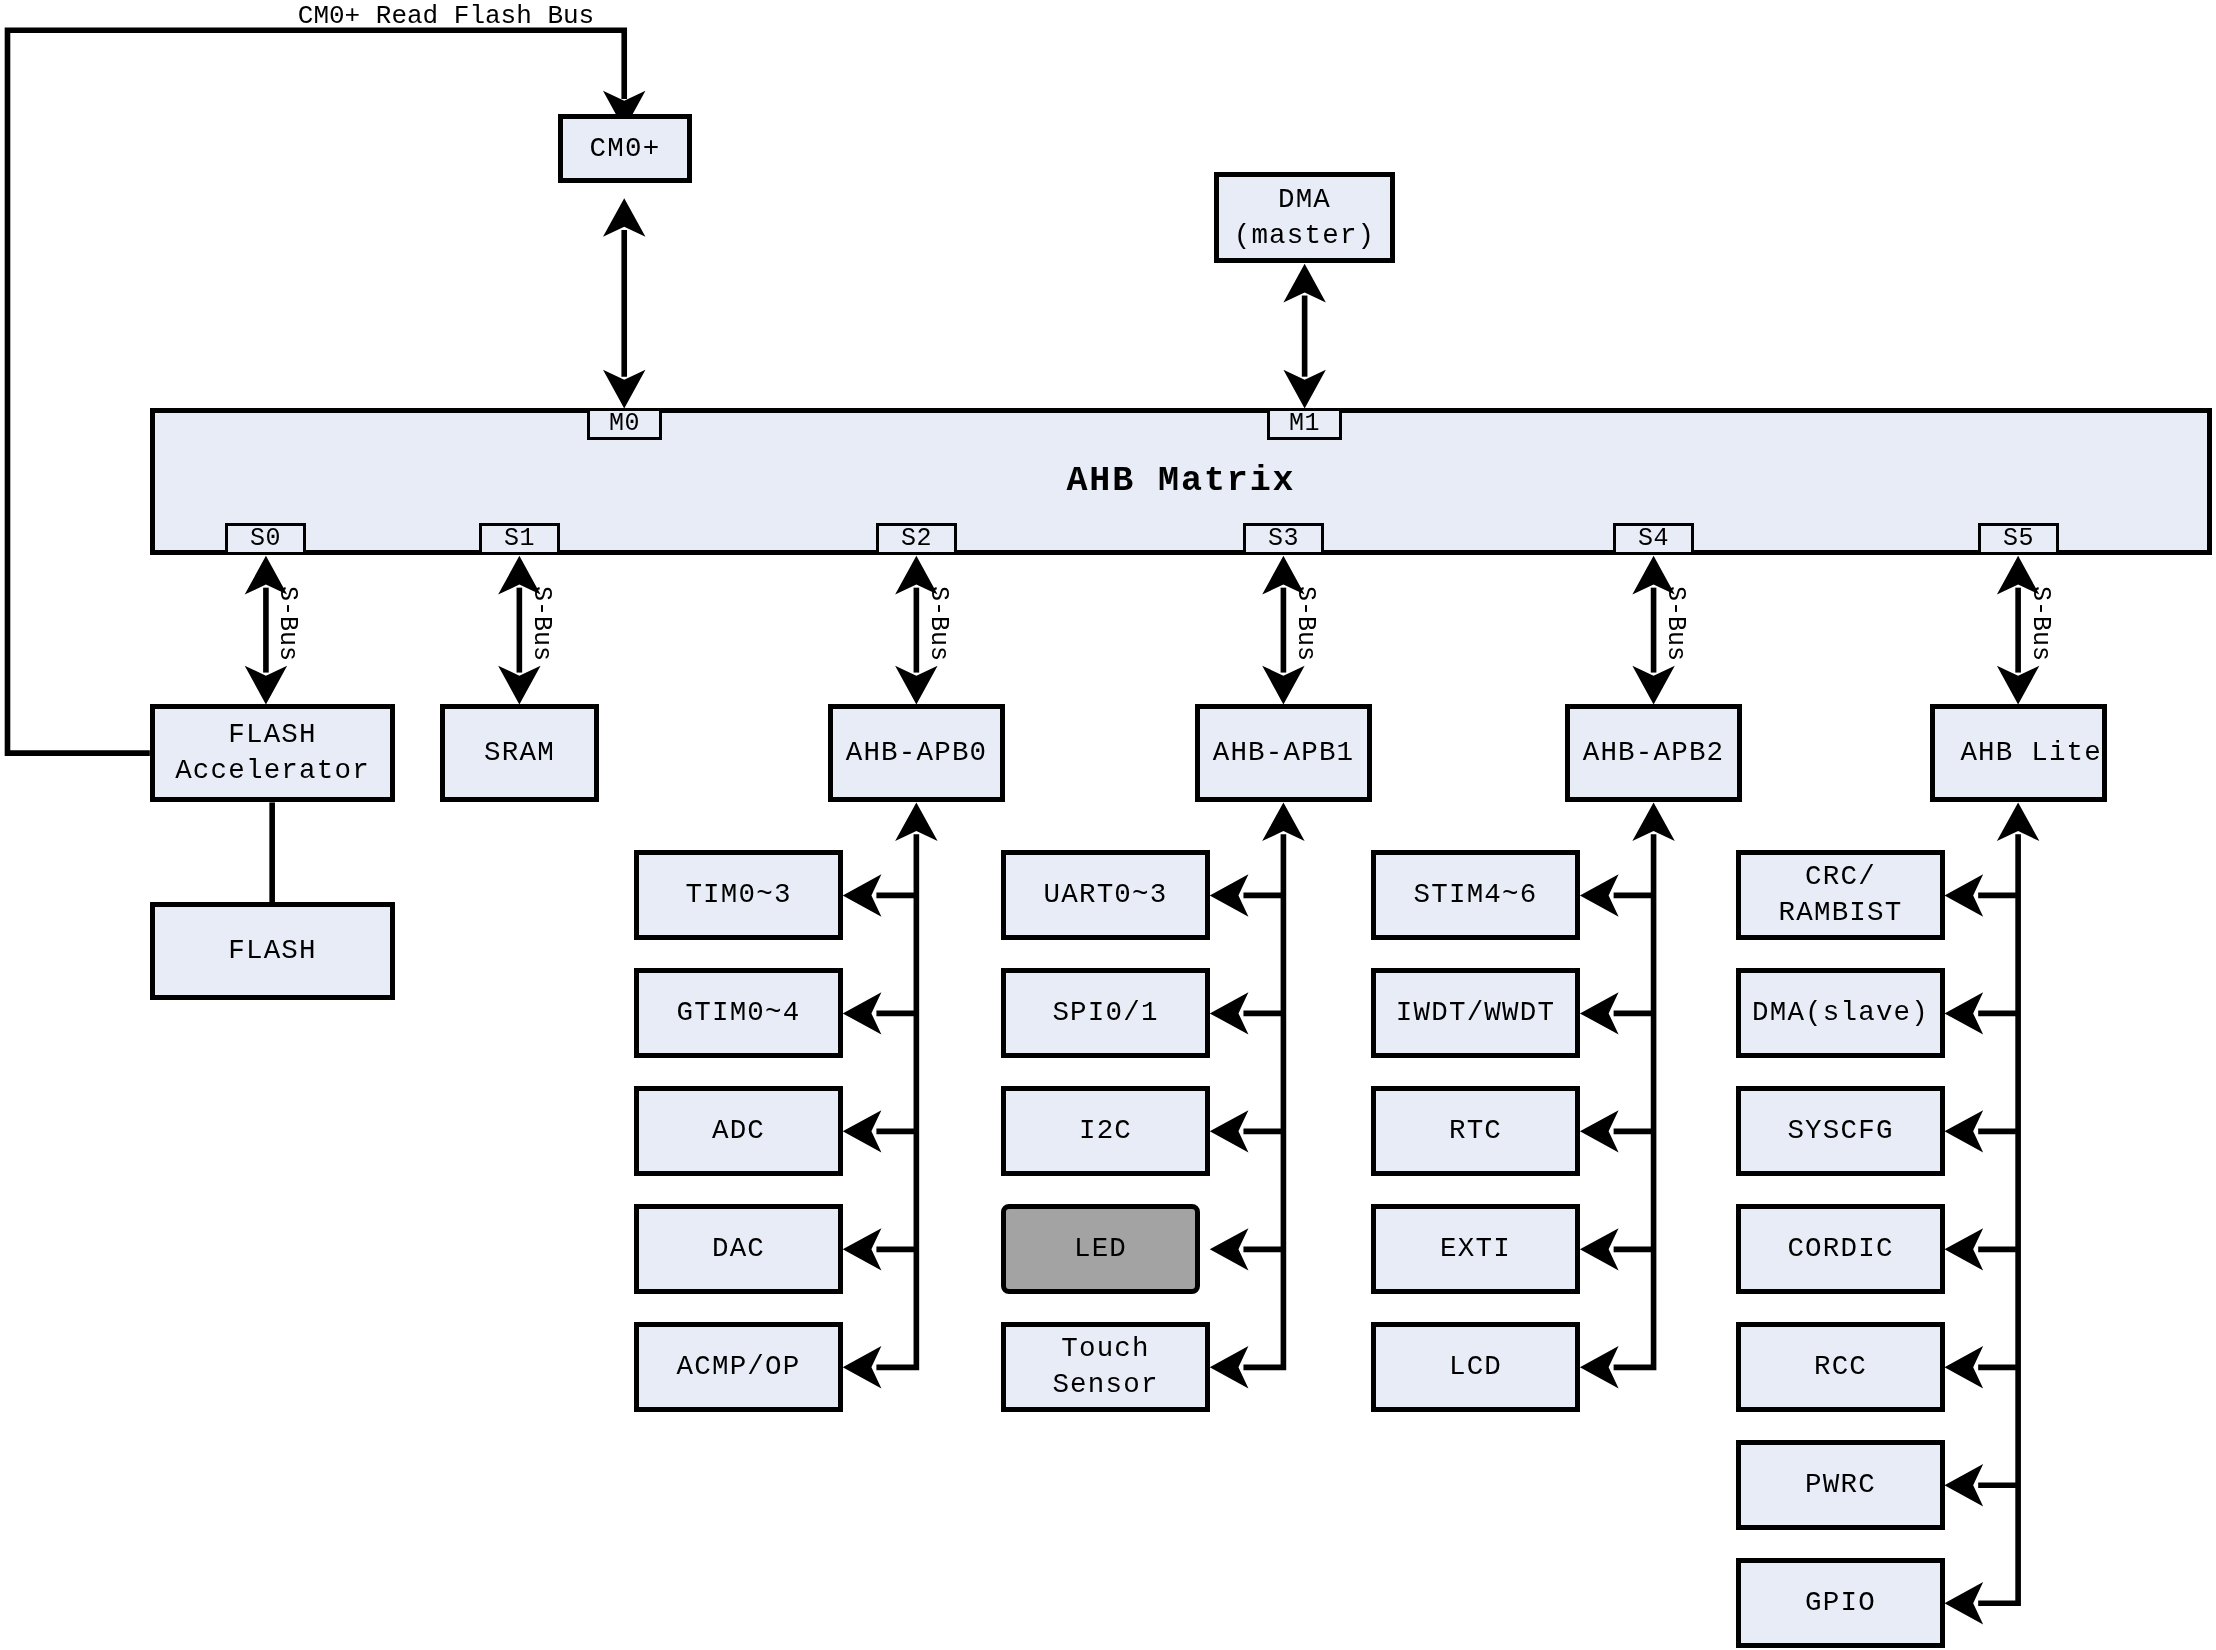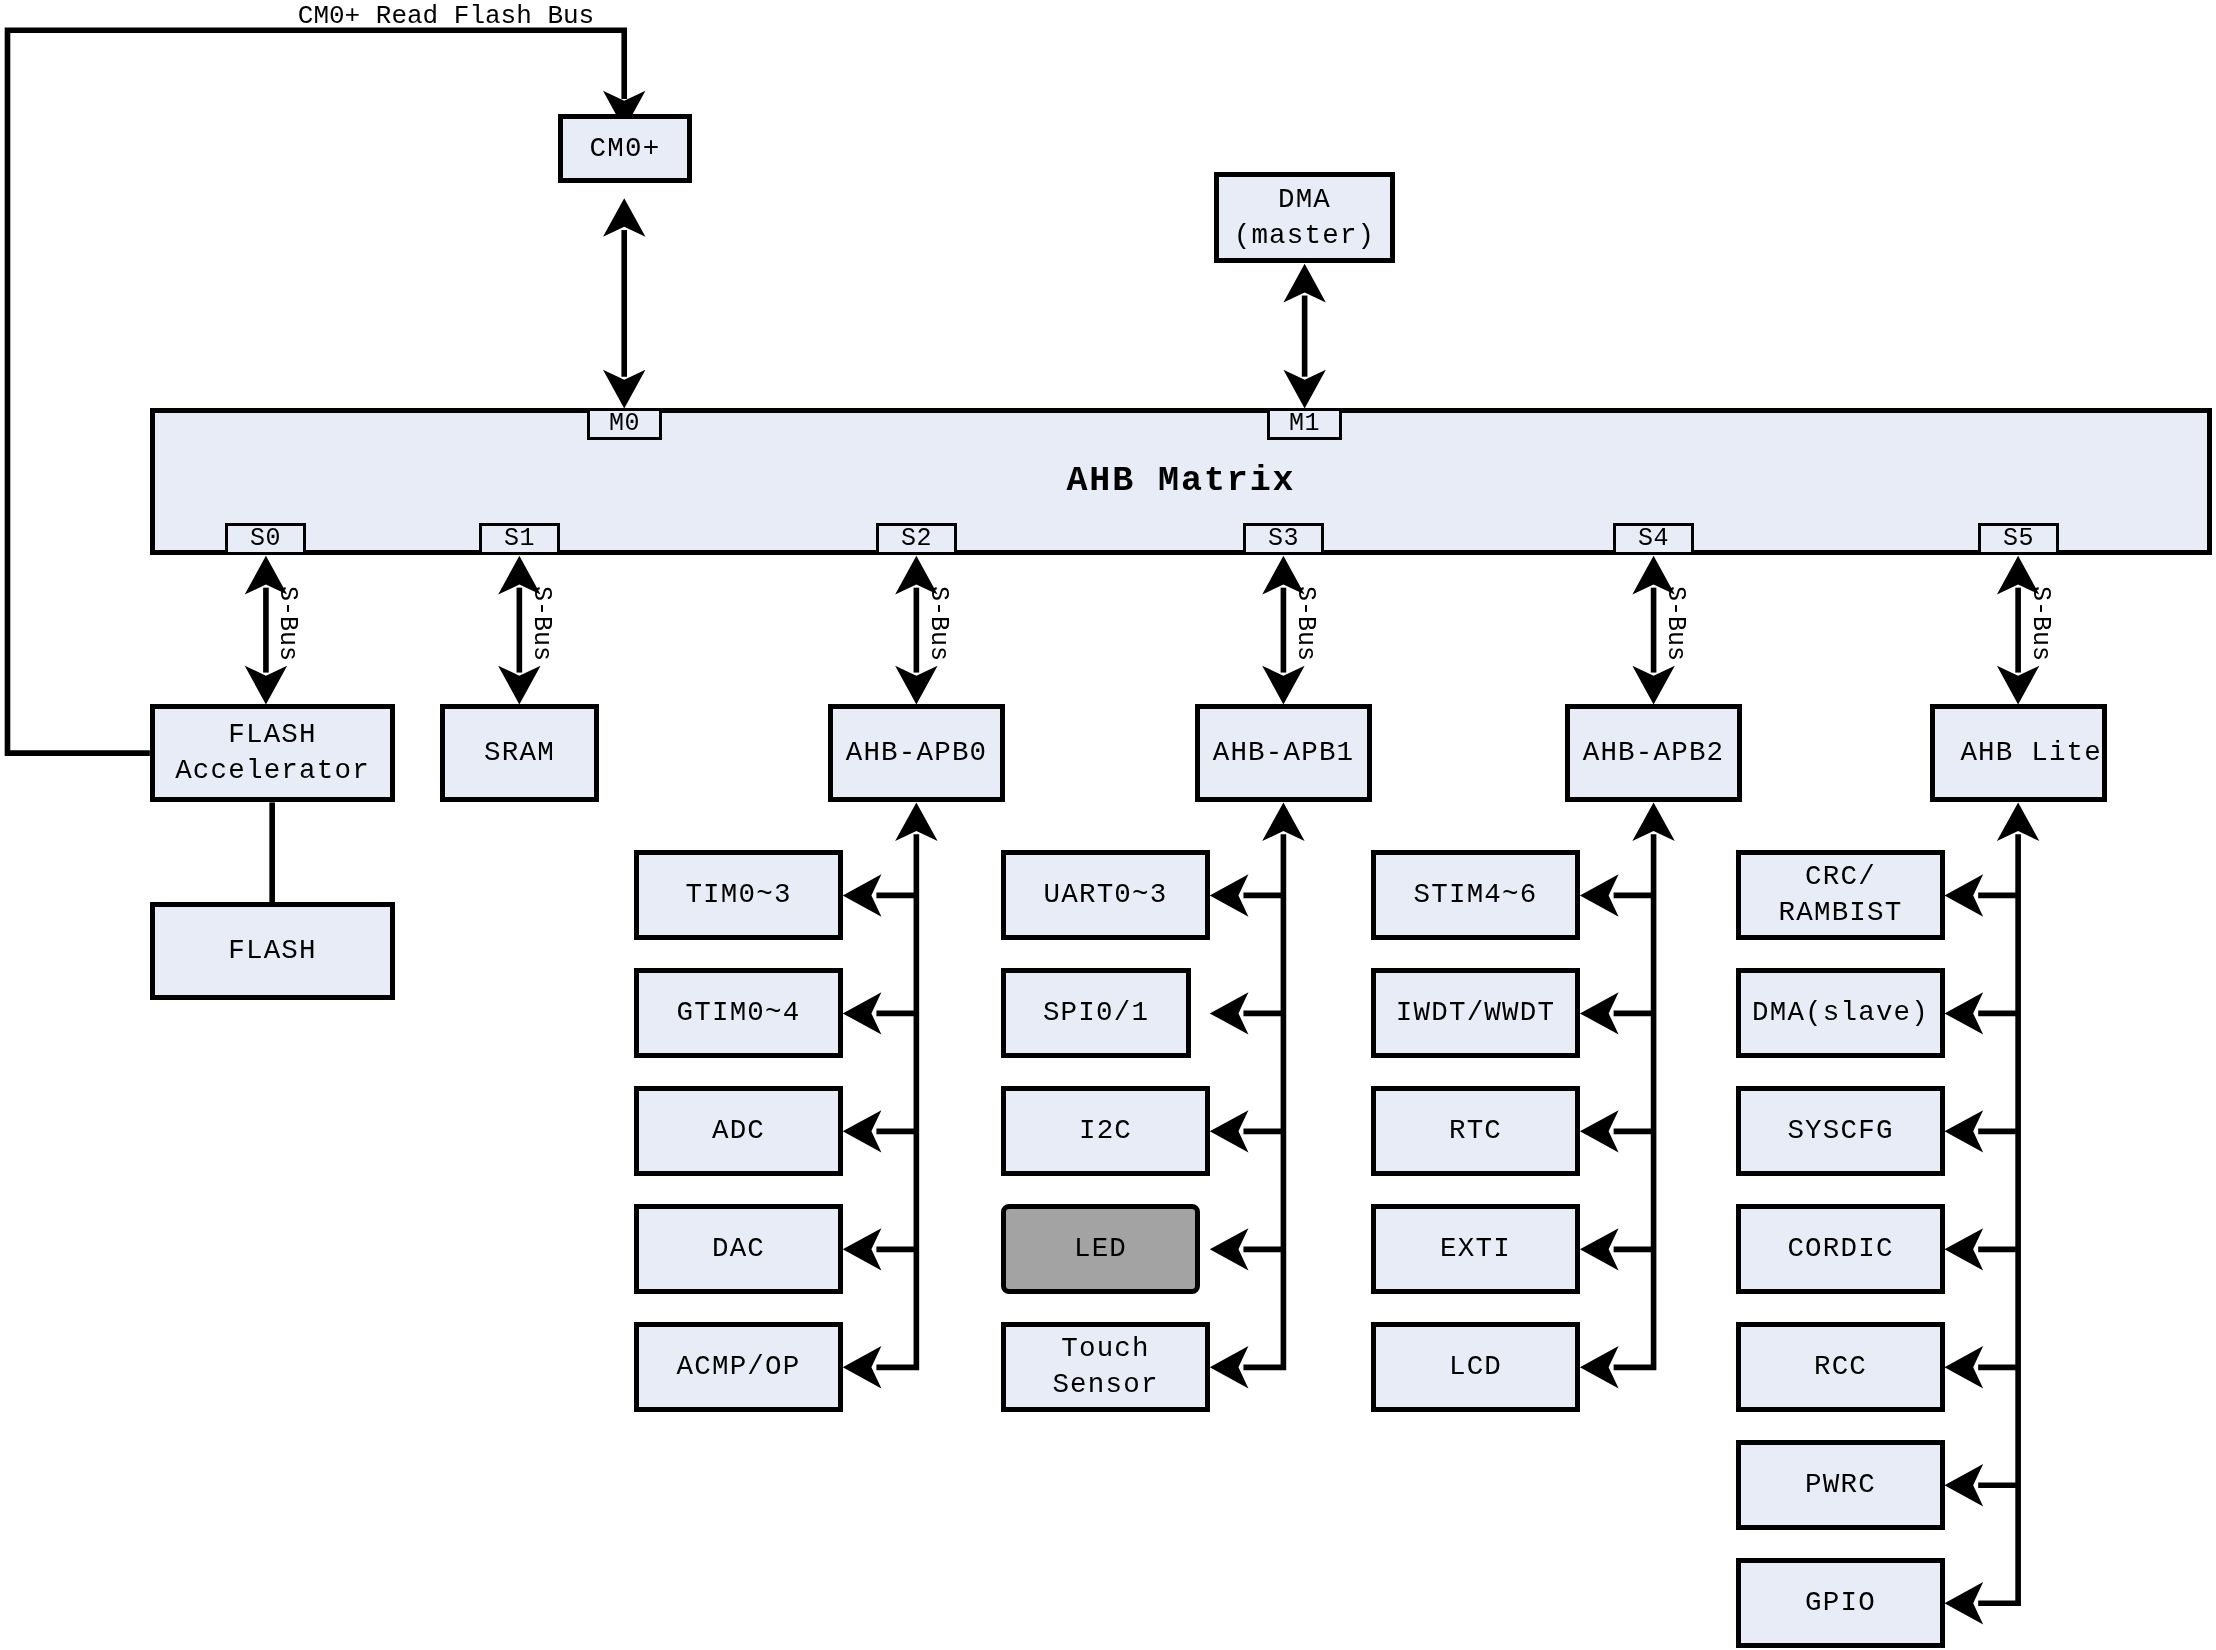--- a/index.html
+++ b/index.html
@@ -163,21 +163,21 @@
     </div>
     <div class="node" style="left: 634px; top: 1204px; width: 209px; height: 90px; background: rgb(232, 236, 246);">
       <div>DAC</div>
     </div>
     <div class="node" style="left: 634px; top: 1322px; width: 209px; height: 90px; background: rgb(232, 236, 246);">
       <div>ACMP/OP</div>
     </div>
     <div class="node" style="left: 1001px; top: 850px; width: 209px; height: 90px; background: rgb(232, 236, 246);">
       <div>UART0~3</div>
     </div>
-    <div class="node" style="left: 1001px; top: 968px; width: 190px; height: 90px; background: rgb(232, 236, 246);">
+    <div class="node" style="left: 1001px; top: 968px; width: 209px; height: 90px; background: rgb(232, 236, 246);">
       <div>SPI0/1</div>
     </div>
     <div class="node" style="left: 1001px; top: 1086px; width: 209px; height: 90px; background: rgb(232, 236, 246);">
       <div>I2C</div>
     </div>
     <div class="node" style="left: 1001px; top: 1204px; width: 199px; height: 90px; background: #a3a3a3; border-radius: 8px;">
       <div>LED</div>
     </div>
     <div class="node" style="left: 1001px; top: 1322px; width: 209px; height: 90px; background: rgb(232, 236, 246);">
       <div>Touch</div>

